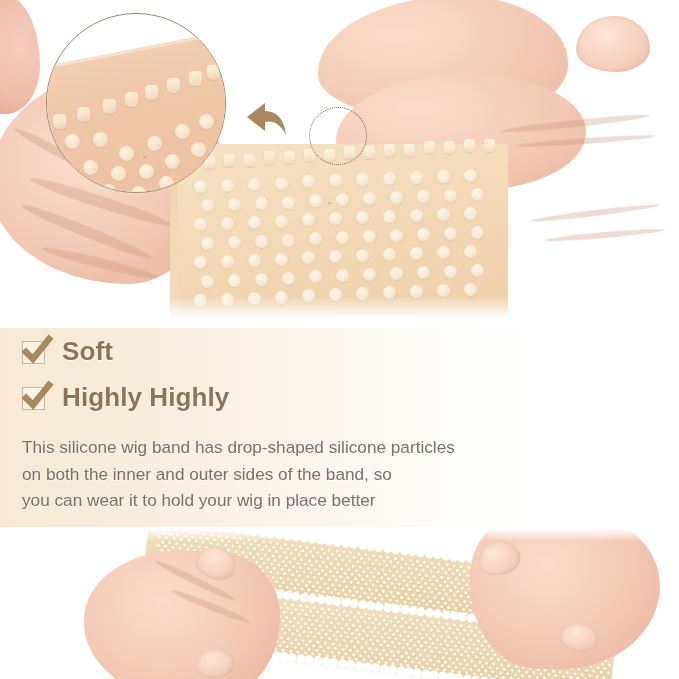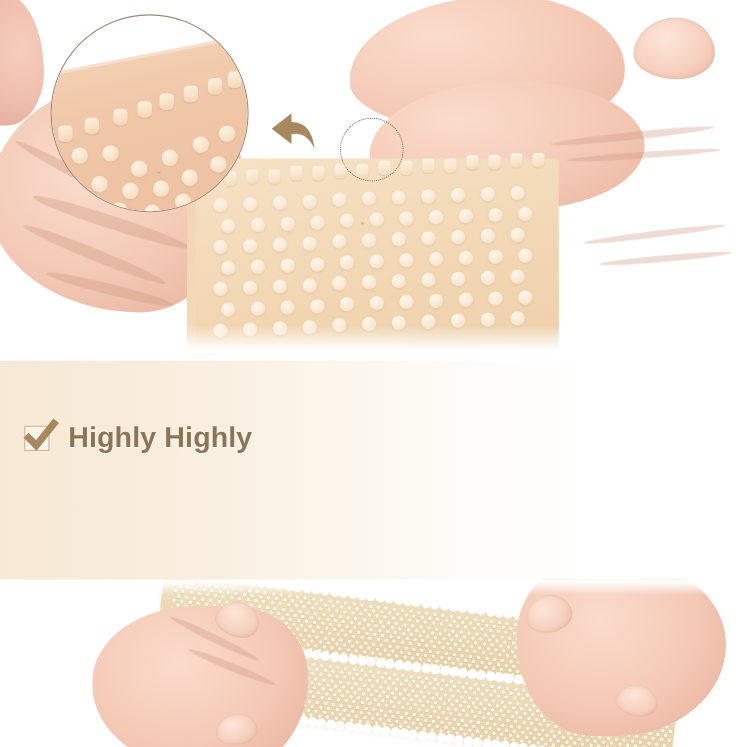--- a/index.html
+++ b/index.html
@@ -271,31 +271,45 @@
       </svg>
     </div>
 
     <div class="locator"></div>
 
     <div class="fade-b"></div>
   </div>
 
   <div class="panel">
 
+    <div class="feat feat-1">
+      <span class="cbox">
+        <span class="sq"></span>
+        <svg width="30" height="28" viewBox="0 0 30 28">
+          <path d="M4 14 L11 21 L27 1" stroke="#a8885e" stroke-width="6.5" fill="none" stroke-linecap="square" stroke-linejoin="miter"></path>
+        </svg>
+      </span>
+      <span class="feat-label">Soft</span>
+    </div>
 
     <div class="feat feat-2">
       <span class="cbox">
         <span class="sq"></span>
         <svg width="30" height="28" viewBox="0 0 30 28">
           <path d="M4 14 L11 21 L27 1" stroke="#a8885e" stroke-width="6.5" fill="none" stroke-linecap="square" stroke-linejoin="miter"></path>
         </svg>
       </span>
       <span class="feat-label">Highly Highly</span>
     </div>
 
+    <div class="body-copy">
+      <span class="ln">This silicone wig band has drop-shaped silicone particles</span>
+      <span class="ln">on both the inner and outer sides of the band, so</span>
+      <span class="ln">you can wear it to hold your wig in place better</span>
+    </div>
   </div>
 
   <div class="photo-bot">
     <div class="strap">
         <div class="sdot" style="left: 10px; top: 7px; width: 3.1px; height: 3.1px;"></div>
         <div class="sdot" style="left: 17.4px; top: 7px; width: 3.1px; height: 3.1px;"></div>
         <div class="sdot" style="left: 24.8px; top: 7px; width: 3.1px; height: 3.1px;"></div>
         <div class="sdot" style="left: 32.2px; top: 7px; width: 3.1px; height: 3.1px;"></div>
         <div class="sdot" style="left: 39.6px; top: 7px; width: 3.1px; height: 3.1px;"></div>
         <div class="sdot" style="left: 47px; top: 7px; width: 3.1px; height: 3.1px;"></div>

